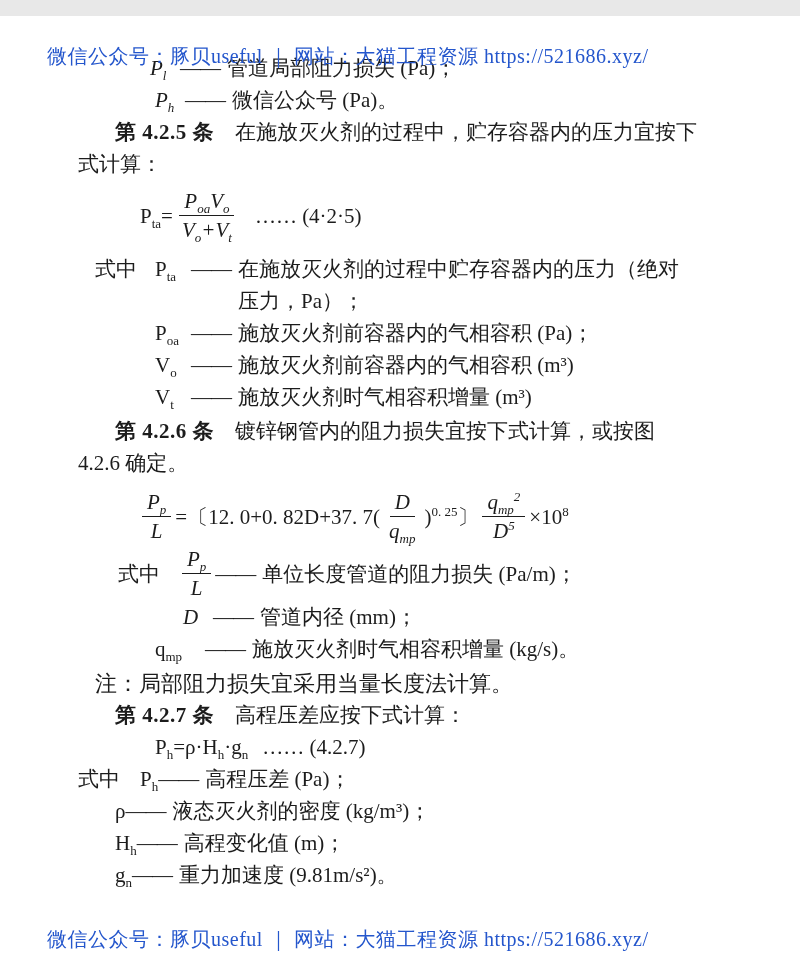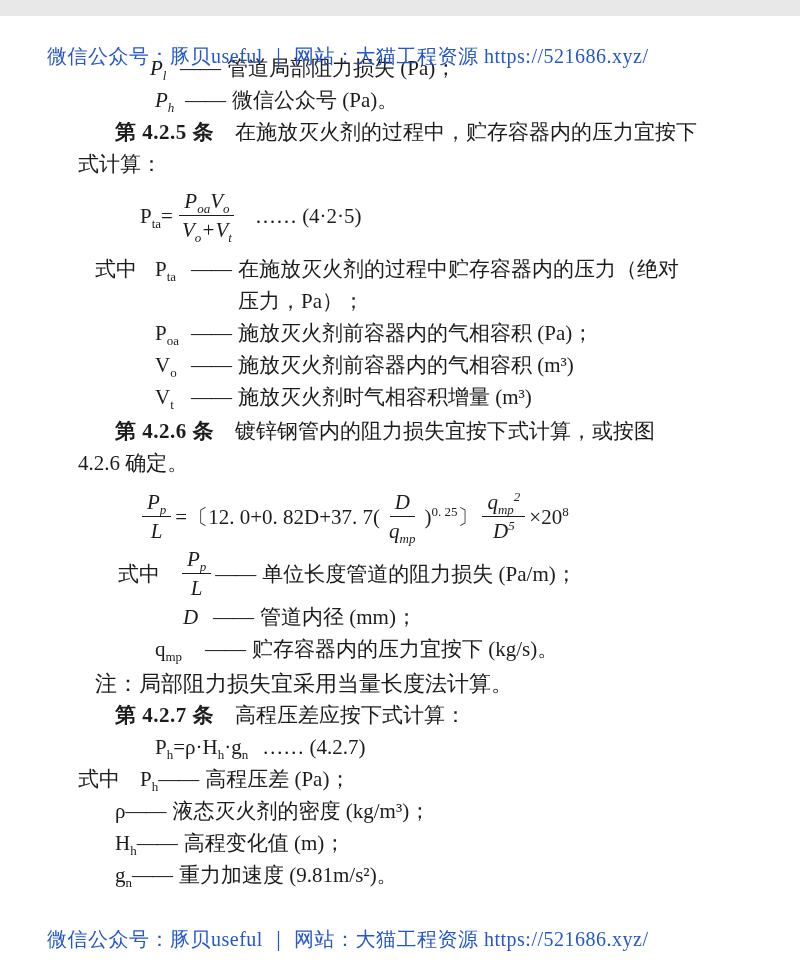--- a/index.html
+++ b/index.html
@@ -144,21 +144,21 @@
       <span class="f-bit">〔12. 0+0. 82D+37. 7(</span>
       <span class="frac">
         <span class="num">D</span>
         <span class="den"><span>q</span><sub>mp</sub></span>
       </span>
       <span class="f-bit"><span>)</span><sup>0. 25</sup><span>〕</span></span>
       <span class="frac">
         <span class="num"><span>q</span><sub>mp</sub><sup>2</sup></span>
         <span class="den"><span>D</span><sup>5</sup></span>
       </span>
-      <span class="f-bit"><span>×20</span><sup>8</sup></span>
+      <span class="f-bit"><span>×10</span><sup>8</sup></span>
     </div>
 
     <div class="def-row center defs-426-r1">
       <span class="def-prefix">式中</span>
       <span class="def-term auto">
         <span class="frac">
           <span class="num"><span>P</span><sub>p</sub></span>
           <span class="den">L</span>
         </span>
       </span>
@@ -166,21 +166,21 @@
       <span class="def-desc">单位长度管道的阻力损失 (Pa/m)；</span>
     </div>
     <div class="def-row defs-426-r2">
       <span class="def-term narrow">D</span>
       <span class="def-dash">——</span>
       <span class="def-desc">管道内径 (mm)；</span>
     </div>
     <div class="def-row defs-426-r3">
       <span class="def-term wide"><span>q</span><sub>mp</sub></span>
       <span class="def-dash">——</span>
-      <span class="def-desc">贮存容器内的压力宜按下 (kg/s)。</span>
+      <span class="def-desc">施放灭火剂时气相容积增量 (kg/s)。</span>
     </div>
 
     <div class="note">注：局部阻力损失宜采用当量长度法计算。</div>
 
     <div class="para para-427">
       <span class="indent"></span><span class="clause-head">第 4.2.7 条</span>　<span>高程压差应按下式计算：</span>
     </div>
 
     <div class="formula formula-427">
       <span class="f-bit"><span>P</span><sub>h</sub><span>=ρ·H</span><sub>h</sub><span>·g</span><sub>n</sub></span>

